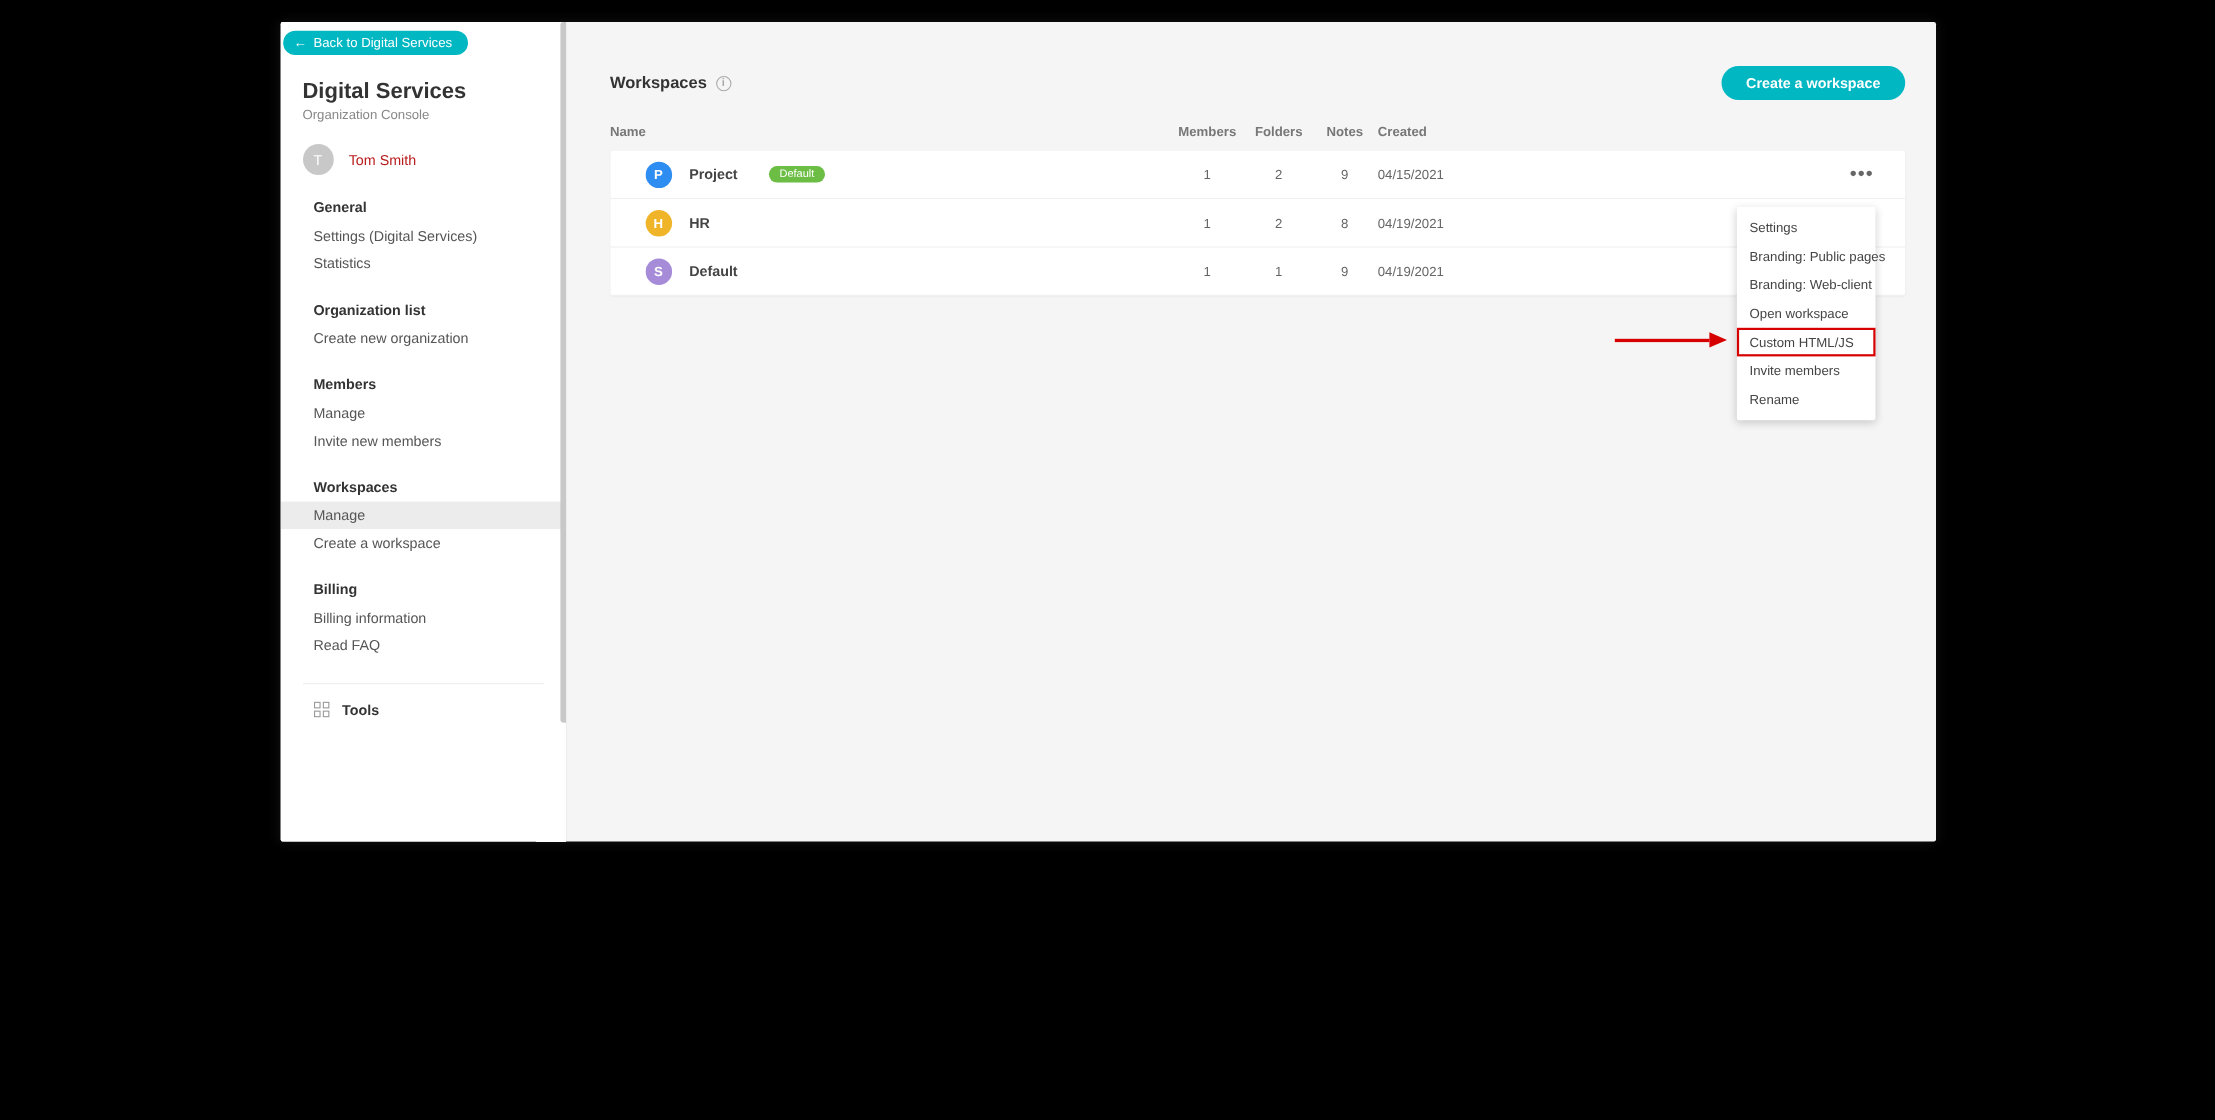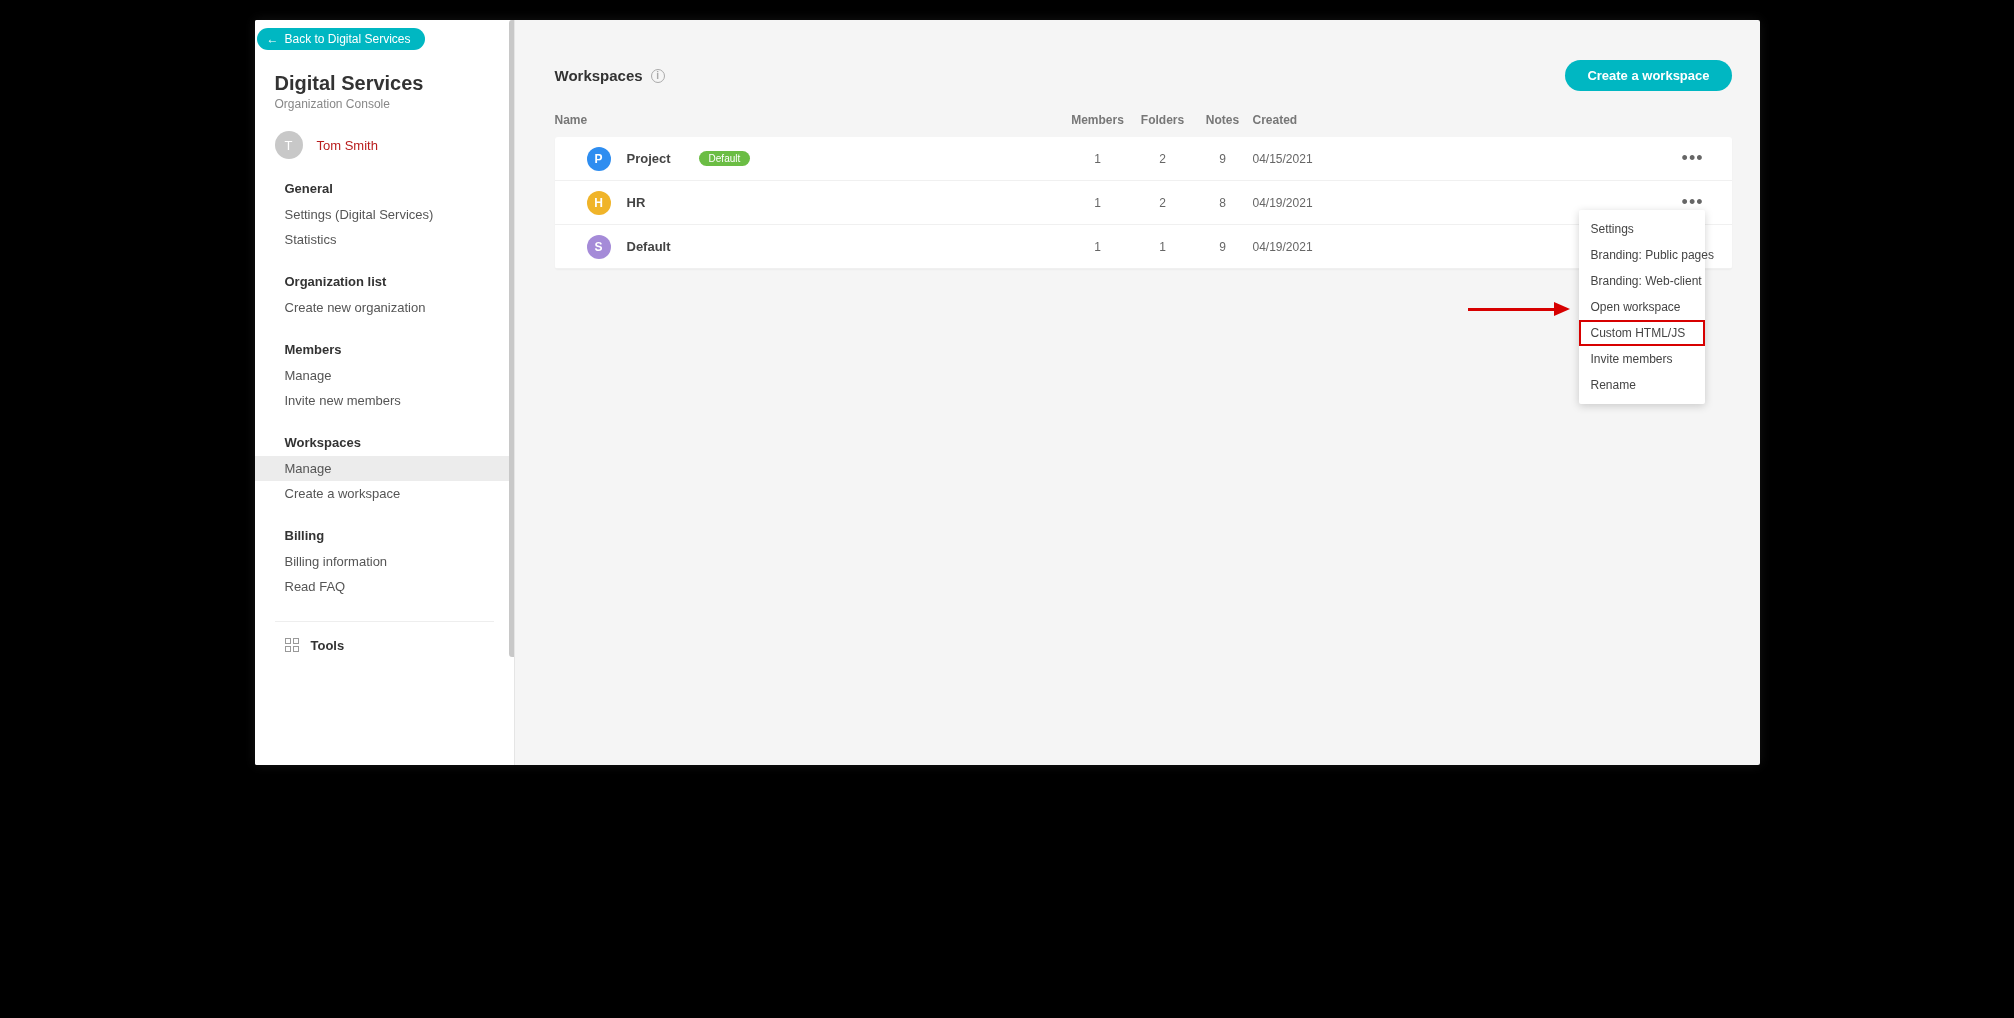--- a/index.html
+++ b/index.html
@@ -34,21 +34,21 @@
   .table-header > div:nth-child(2), .table-header > div:nth-child(3), .table-header > div:nth-child(4){ text-align:center;}
   .table-card { background:#fff; border-radius:3px; box-shadow:0 1px 2px rgba(0,0,0,.04);}
   .table-row { display:grid; grid-template-columns: 508px 70px 60px 60px 1fr 60px; align-items:center; font-size:13px; color:#555; height:44px; border-bottom:1px solid #f0f0f0; padding:0;}
   .name-cell { display:flex; align-items:center; padding-left:32px;}
   .ws-avatar { width:24px;height:24px;border-radius:50%;display:flex;align-items:center;justify-content:center;color:#fff;font-size:12px;font-weight:600;margin-right:16px;}
   .ws-name { font-weight:600; color:#444;}
   .default-badge { display:inline-block; background:#6bbd44; color:#fff; font-size:10px; padding:2px 10px; border-radius:10px; margin-left:28px;}
   .num-cell { text-align:center; font-size:12px; color:#666;}
   .date-cell { font-size:12px; color:#666;}
   .more-cell { text-align:right; padding-right:28px; color:#666; cursor:pointer; font-size:18px; letter-spacing:1px;}
-  .context-menu { position:absolute; top:190px; right:55px; width:126px; background:#fff; box-shadow:0 2px 8px rgba(0,0,0,.18); padding:6px 0; border-radius:2px;}
+  .context-menu { position:absolute; top:168px; right:55px; width:126px; background:#fff; box-shadow:0 2px 8px rgba(0,0,0,.18); padding:6px 0; border-radius:2px;}
   .context-item { font-size:12px; color:#444; padding:6px 12px; cursor:pointer; white-space:nowrap;}
   .context-item.hl { outline:2px solid #d70000; outline-offset:-2px;}
   .arrow-annot { position:absolute; top:282px; right:190px; width:102px; height:14px; }
   .arrow-annot .line { position:absolute; top:6px; left:0; right:16px; height:3px; background:#d70000;}
   .arrow-annot .head { position:absolute; right:0; top:0; width:0;height:0; border-left:16px solid #d70000; border-top:7px solid transparent; border-bottom:7px solid transparent;}
 </style>
 </head>
 <body>
 
 <div class="outer-bg">

